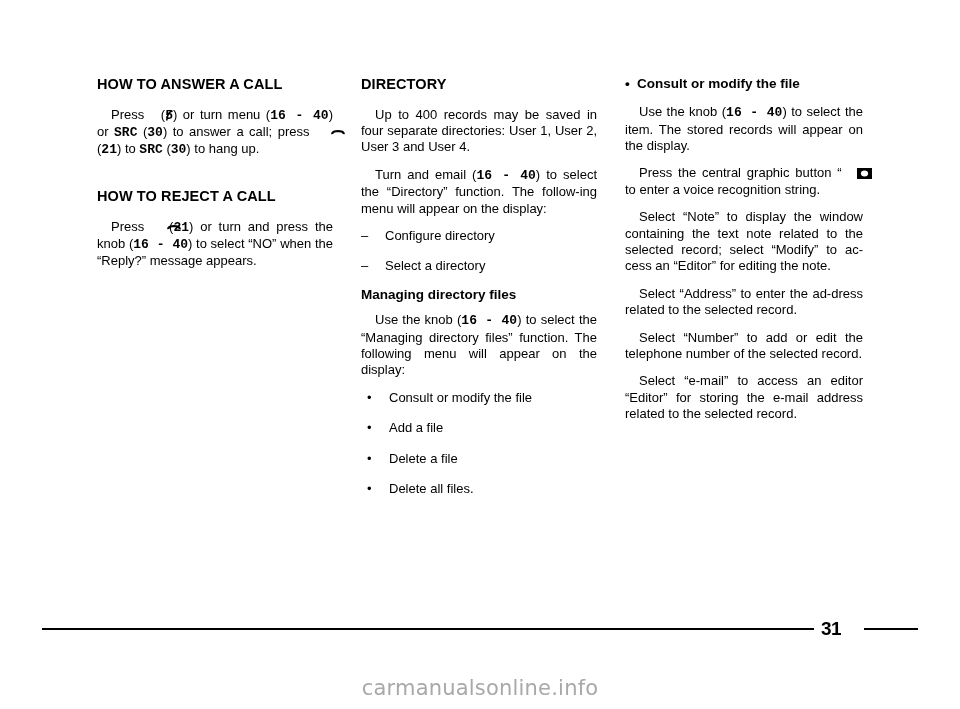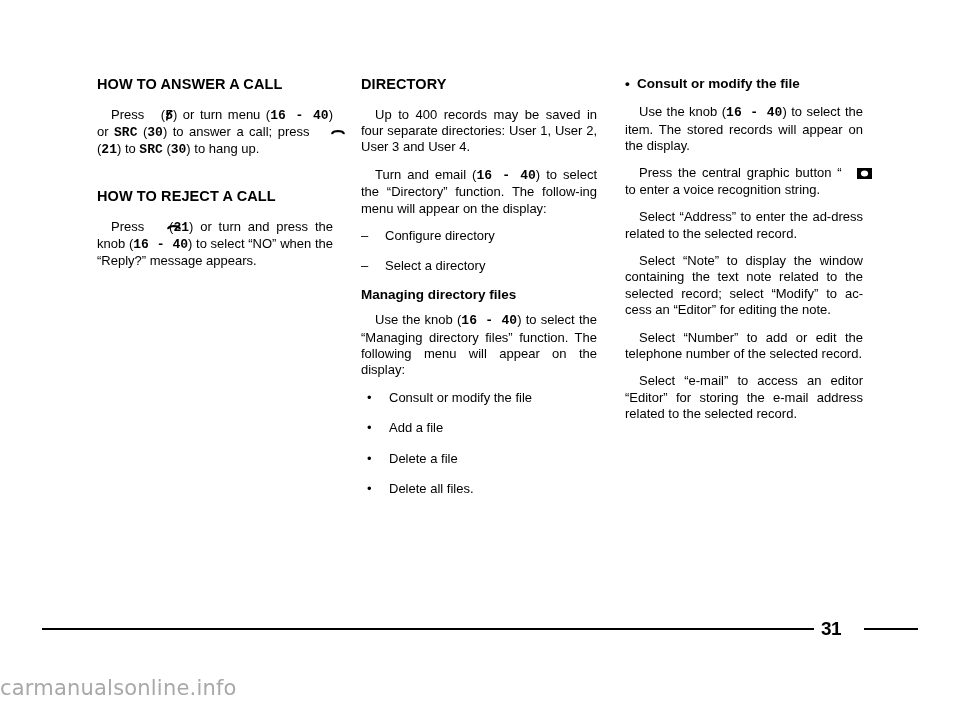--- a/index.html
+++ b/index.html
@@ -163,21 +163,21 @@
     height: 2px;
     background: #000;
   }
 
   
   .watermark {
     position: absolute;
     left: 0;
     top: 676px;
     width: 960px;
-    text-align: left;
+    text-align: center;
     font-size: 21px;
     color: #a8a8a8;
     letter-spacing: 0.2px;
     font-family: "DejaVu Sans", sans-serif;
   }
 </style>
 </head>
 <body>
 
 <div class="page">
@@ -236,23 +236,23 @@
       <h3 class="bullet-heading"><span class="bdot">•</span><span>Consult or modify the file</span></h3>
 
       <p class="para"><span>Use the knob (</span><b>16 - 40</b><span>) to select the item. The stored records will appear on the display.</span></p>
 
 
       <p class="para"><span>Press the central graphic button “</span><span class="icon-inline icon-graphic-button"><svg viewBox="0 0 15 11" width="15" height="11">
               <rect x="0" y="0" width="15" height="11" fill="#000"></rect>
               <ellipse cx="7.5" cy="5.5" rx="3.6" ry="3.0" fill="#fff"></ellipse>
             </svg></span><span>” to enter a voice recognition string.</span></p>
 
+      <p class="para">Select “Note” to display the window containing the text note related to the selected record; select “Modify” to ac-cess an “Editor” for editing the note.</p>
+
       <p class="para">Select “Address” to enter the ad-dress related to the selected record.</p>
-
-      <p class="para">Select “Note” to display the window containing the text note related to the selected record; select “Modify” to ac-cess an “Editor” for editing the note.</p>
 
       <p class="para">Select “Number” to add or edit the telephone number of the selected record.</p>
 
       <p class="para">Select “e-mail” to access an editor “Editor” for storing the e-mail address related to the selected record.</p>
 
     </div>
 
   </div>
 
   <div class="footer">

